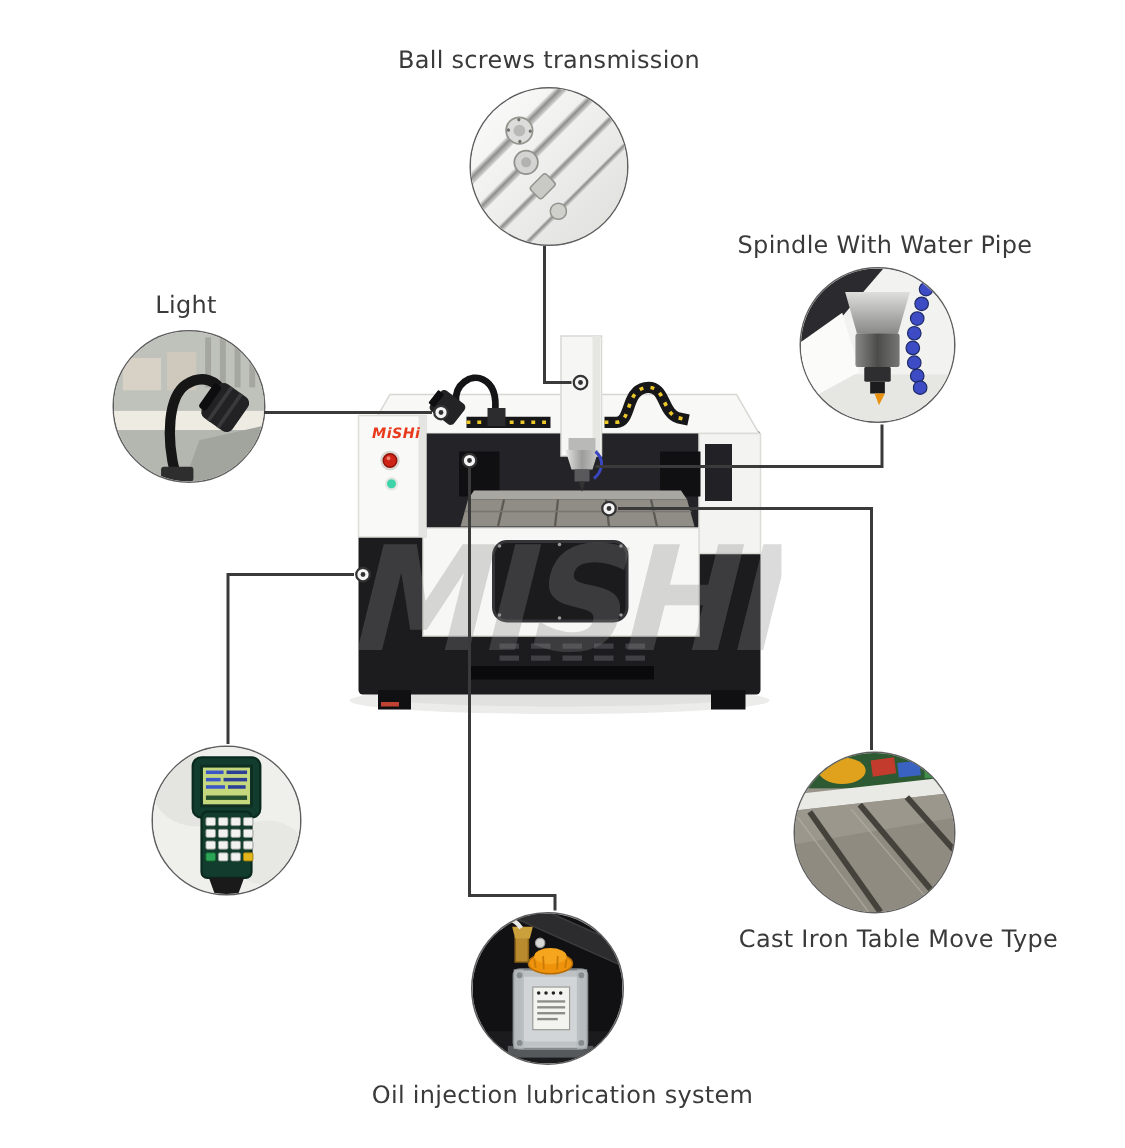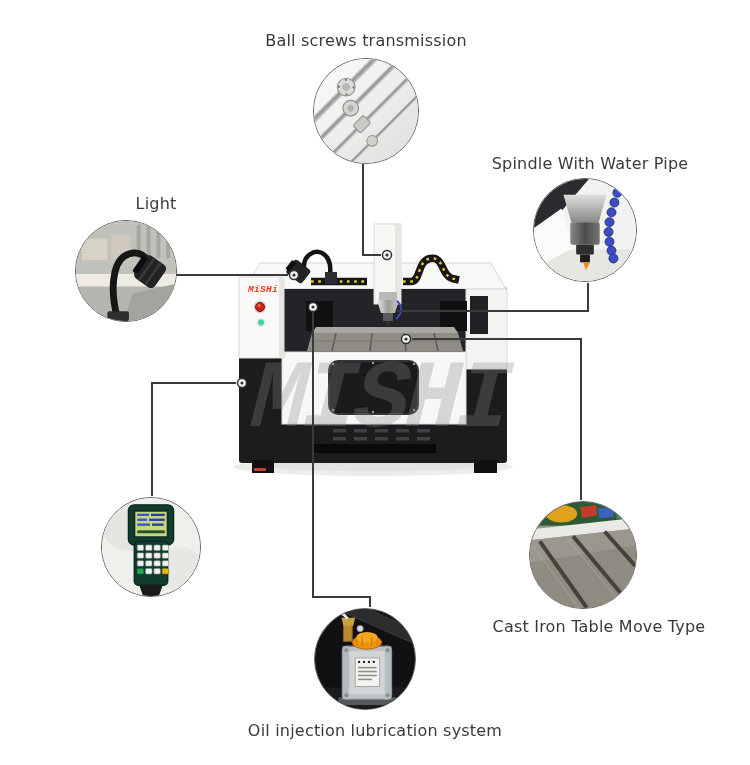--- a/index.html
+++ b/index.html
@@ -10,21 +10,21 @@
   .callout-label{
     position:absolute;transform:translate(-50%,-50%);
     font-size:16px;color:#3a3a3a;white-space:nowrap;letter-spacing:.2px;
   }
   .photo-circle{
     position:absolute;border-radius:50%;overflow:hidden;
     border:1px solid #5f5f5f;box-sizing:border-box;background:#eee;
   }
   .photo-circle svg{position:absolute;left:0;top:0;width:100%;height:100%;}
   .connector-layer{position:absolute;left:0;top:0;z-index:30;pointer-events:none;}
-  .machine-wrap{position:absolute;left:225px;top:215px;width:300px;height:270px;z-index:10;font-family:Liberation Mono, monospace;}
+  .machine-wrap{position:absolute;left:225px;top:215px;width:300px;height:270px;z-index:10;}
   .machine-wrap svg{position:absolute;left:0;top:0;width:100%;height:100%;}
   .machine-logo{
     position:absolute;left:23px;top:69px;width:36px;
     font-size:9.5px;font-weight:bold;font-style:italic;letter-spacing:.3px;
     color:#e8391a;z-index:12;
   }
   .machine-watermark{
     position:absolute;left:14px;top:122px;width:282px;height:128px;overflow:hidden;
     z-index:11;display:flex;align-items:center;justify-content:center;
   }
@@ -162,21 +162,21 @@
         </g>
       <g>
           <circle cx="313" cy="307" r="4.5" fill="#f5f5f5" stroke="#333" stroke-width="1.5"></circle>
           <circle cx="313" cy="307" r="1.6" fill="#333"></circle>
         </g>
     </g>
   </svg>
 
   <div class="callout-label z40" style="left:366px;top:40px;">Ball screws transmission</div>
   <div class="callout-label z40" style="left:590px;top:163px;">Spindle With Water Pipe</div>
-  <div class="callout-label z40" style="left:124px;top:203px;margin-left:32px;">Light</div>
+  <div class="callout-label z40" style="left:124px;top:203px;">Light</div>
   <div class="callout-label z40" style="left:599px;top:626px;">Cast Iron Table Move Type</div>
   <div class="callout-label z40" style="left:375px;top:730px;">Oil injection lubrication system</div>
 
   <div class="photo-circle z20" style="left:313px;top:58px;width:106px;height:106px;">
     <svg viewBox="0 0 106 106">
       <defs>
         <linearGradient id="bsBg" x1="0" y1="0" x2="1" y2="1">
             <stop offset="0" stop-color="#fdfdfd"></stop>
             <stop offset="1" stop-color="#dededb"></stop>
           </linearGradient>

